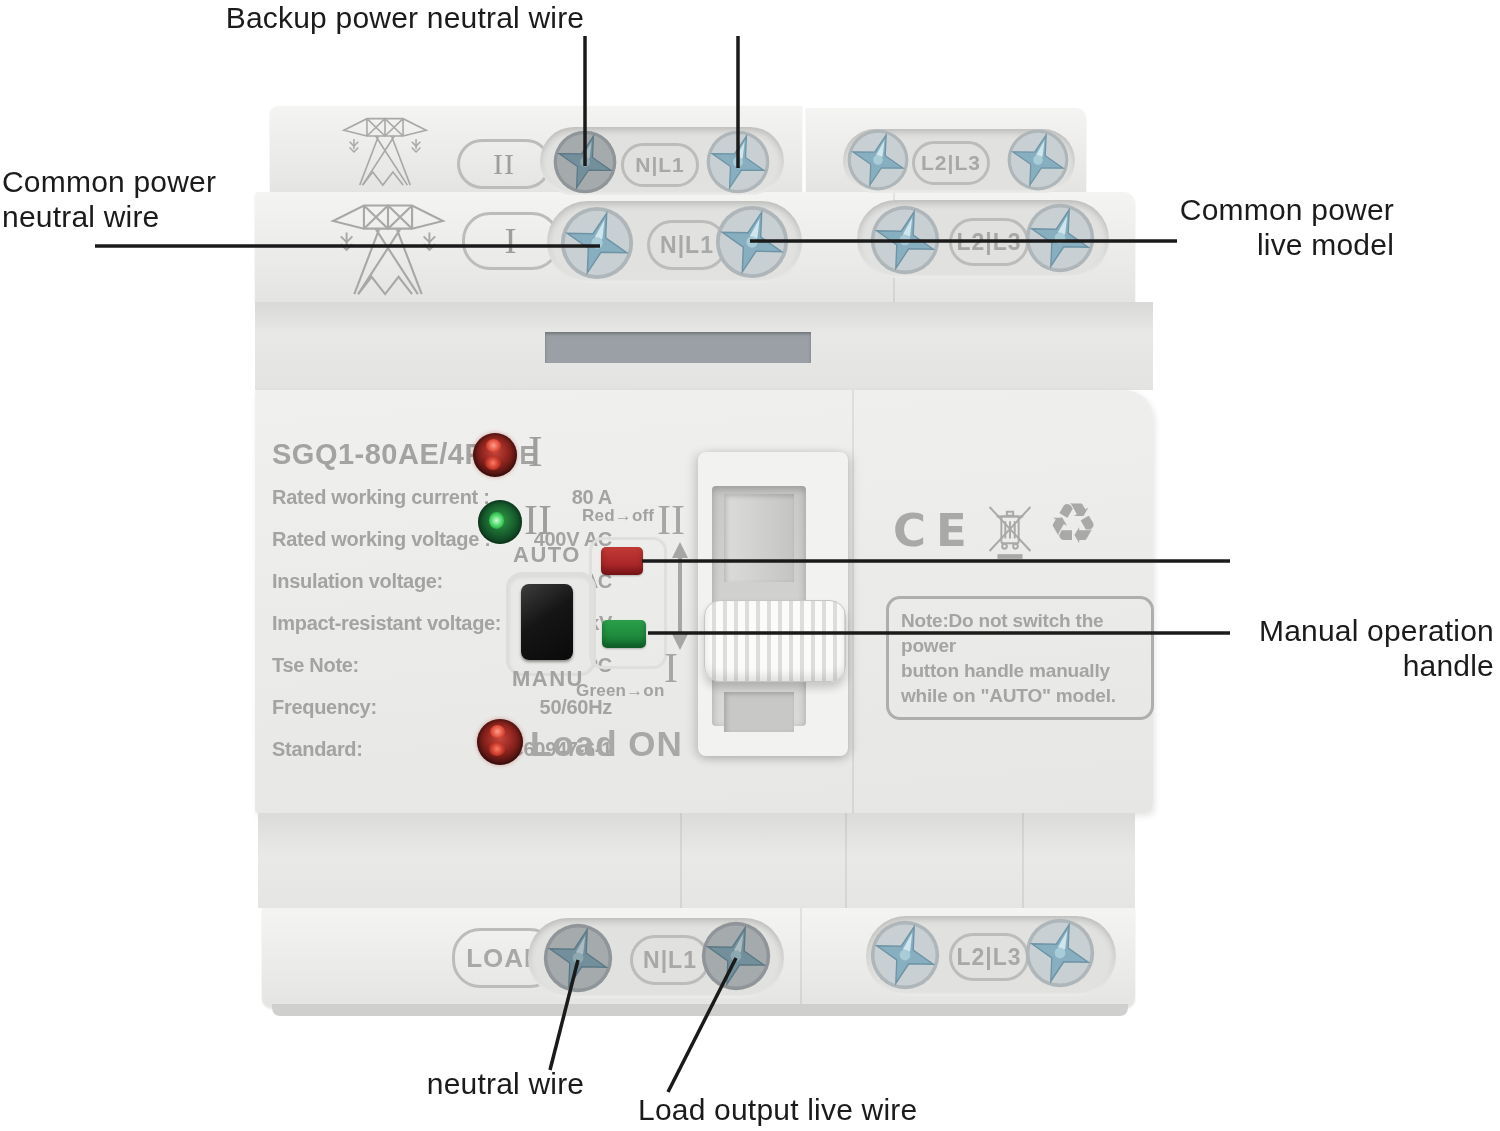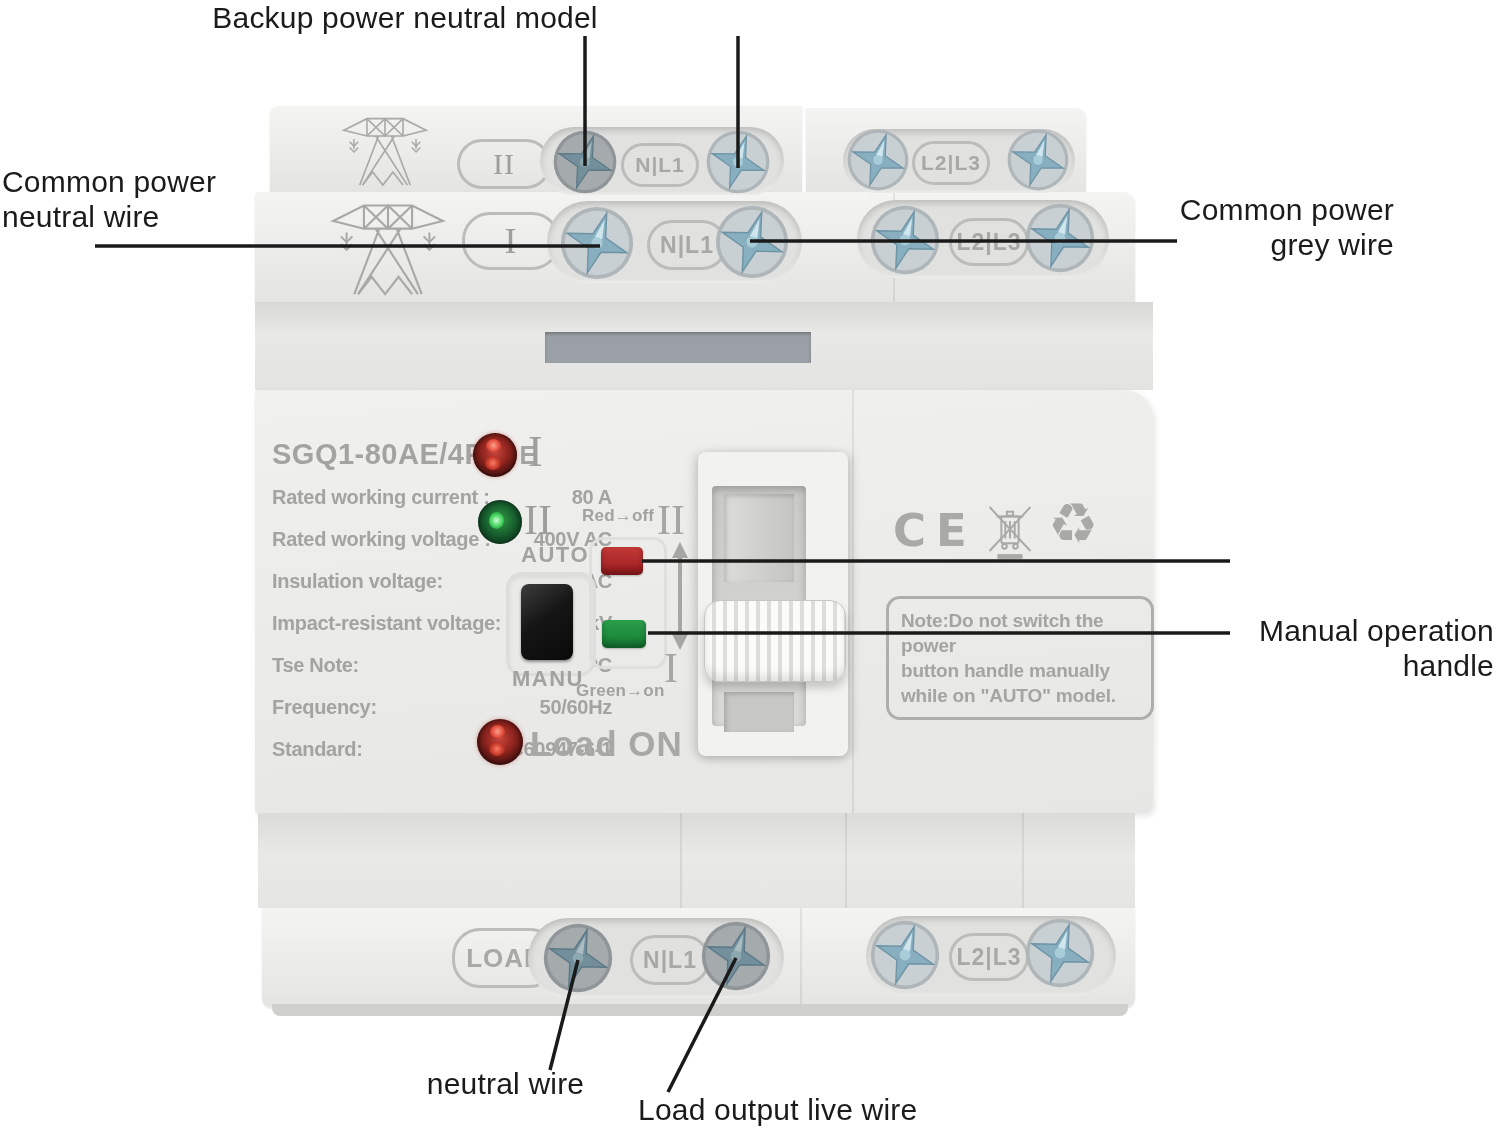--- a/index.html
+++ b/index.html
@@ -201,21 +201,21 @@
     <div class="spec-row">
         <span>Standard:</span>
         <span>IEC60947-6-1</span>
       </div>
   </div>
 
   <div class="led led-red" style="left:473px;top:433px;width:44px;height:44px;"></div>
   <div class="roman" style="left:528px;top:426px;font-size:44px;">I</div>
   <div class="led led-green" style="left:478px;top:500px;width:44px;height:44px;"></div>
   <div class="roman" style="left:524px;top:496px;font-size:42px;">II</div>
-  <div class="ctl-label" style="left:505px;top:542px;width:84px;text-align:right;">AUTO</div>
+  <div class="ctl-label" style="left:505px;top:542px;width:84px;">AUTO</div>
 
   <div class="manu-recess" style="left:506px;top:572px;width:84px;height:98px;"></div>
   <div class="manu-knob" style="left:521px;top:584px;width:52px;height:76px;"></div>
   <div class="ctl-label" style="left:498px;top:666px;width:100px;">MANU</div>
 
   <div class="hint" style="left:582px;top:506px;width:90px;">Red→off</div>
   <div class="panel-outline" style="left:589px;top:537px;width:72px;height:126px;"></div>
   <div class="pushbtn" style="left:601px;top:547px;width:42px;height:28px;background:linear-gradient(180deg,#c23a36,#9c1b20);"></div>
   <div class="pushbtn" style="left:602px;top:620px;width:44px;height:28px;background:linear-gradient(180deg,#2ba04a,#147a33);"></div>
   <div class="hint" style="left:576px;top:681px;width:100px;">Green→on</div>
@@ -287,30 +287,30 @@
       <line x1="738" y1="36" x2="738" y2="168"></line>
       <line x1="95" y1="246" x2="600" y2="246"></line>
       <line x1="750" y1="241" x2="1177" y2="241"></line>
       <line x1="642" y1="561" x2="1230" y2="561"></line>
       <line x1="648" y1="633" x2="1230" y2="633"></line>
       <line x1="578" y1="960" x2="550" y2="1070"></line>
       <line x1="736" y1="958" x2="668" y2="1092"></line>
     </g>
   </svg>
 
-  <div class="callout c-center" style="left:200px;top:0px;width:410px;">Backup power neutral model</div>
+  <div class="callout c-center" style="left:200px;top:0px;width:410px;">Backup power neutral wire</div>
 
   <div class="callout c-left" style="left:2px;top:164px;width:270px;">
     <div>Common power</div>
     <div>neutral wire</div>
   </div>
 
   <div class="callout c-right" style="left:1146px;top:192px;width:248px;">
     <div>Common power</div>
-    <div>grey wire</div>
+    <div>live model</div>
   </div>
 
 
   <div class="callout c-right" style="left:1232px;top:613px;width:262px;text-align:right;">
     <div>Manual operation</div>
     <div>handle</div>
   </div>
 
   <div class="callout c-center" style="left:398px;top:1066px;width:215px;">
     <div>neutral wire</div>

